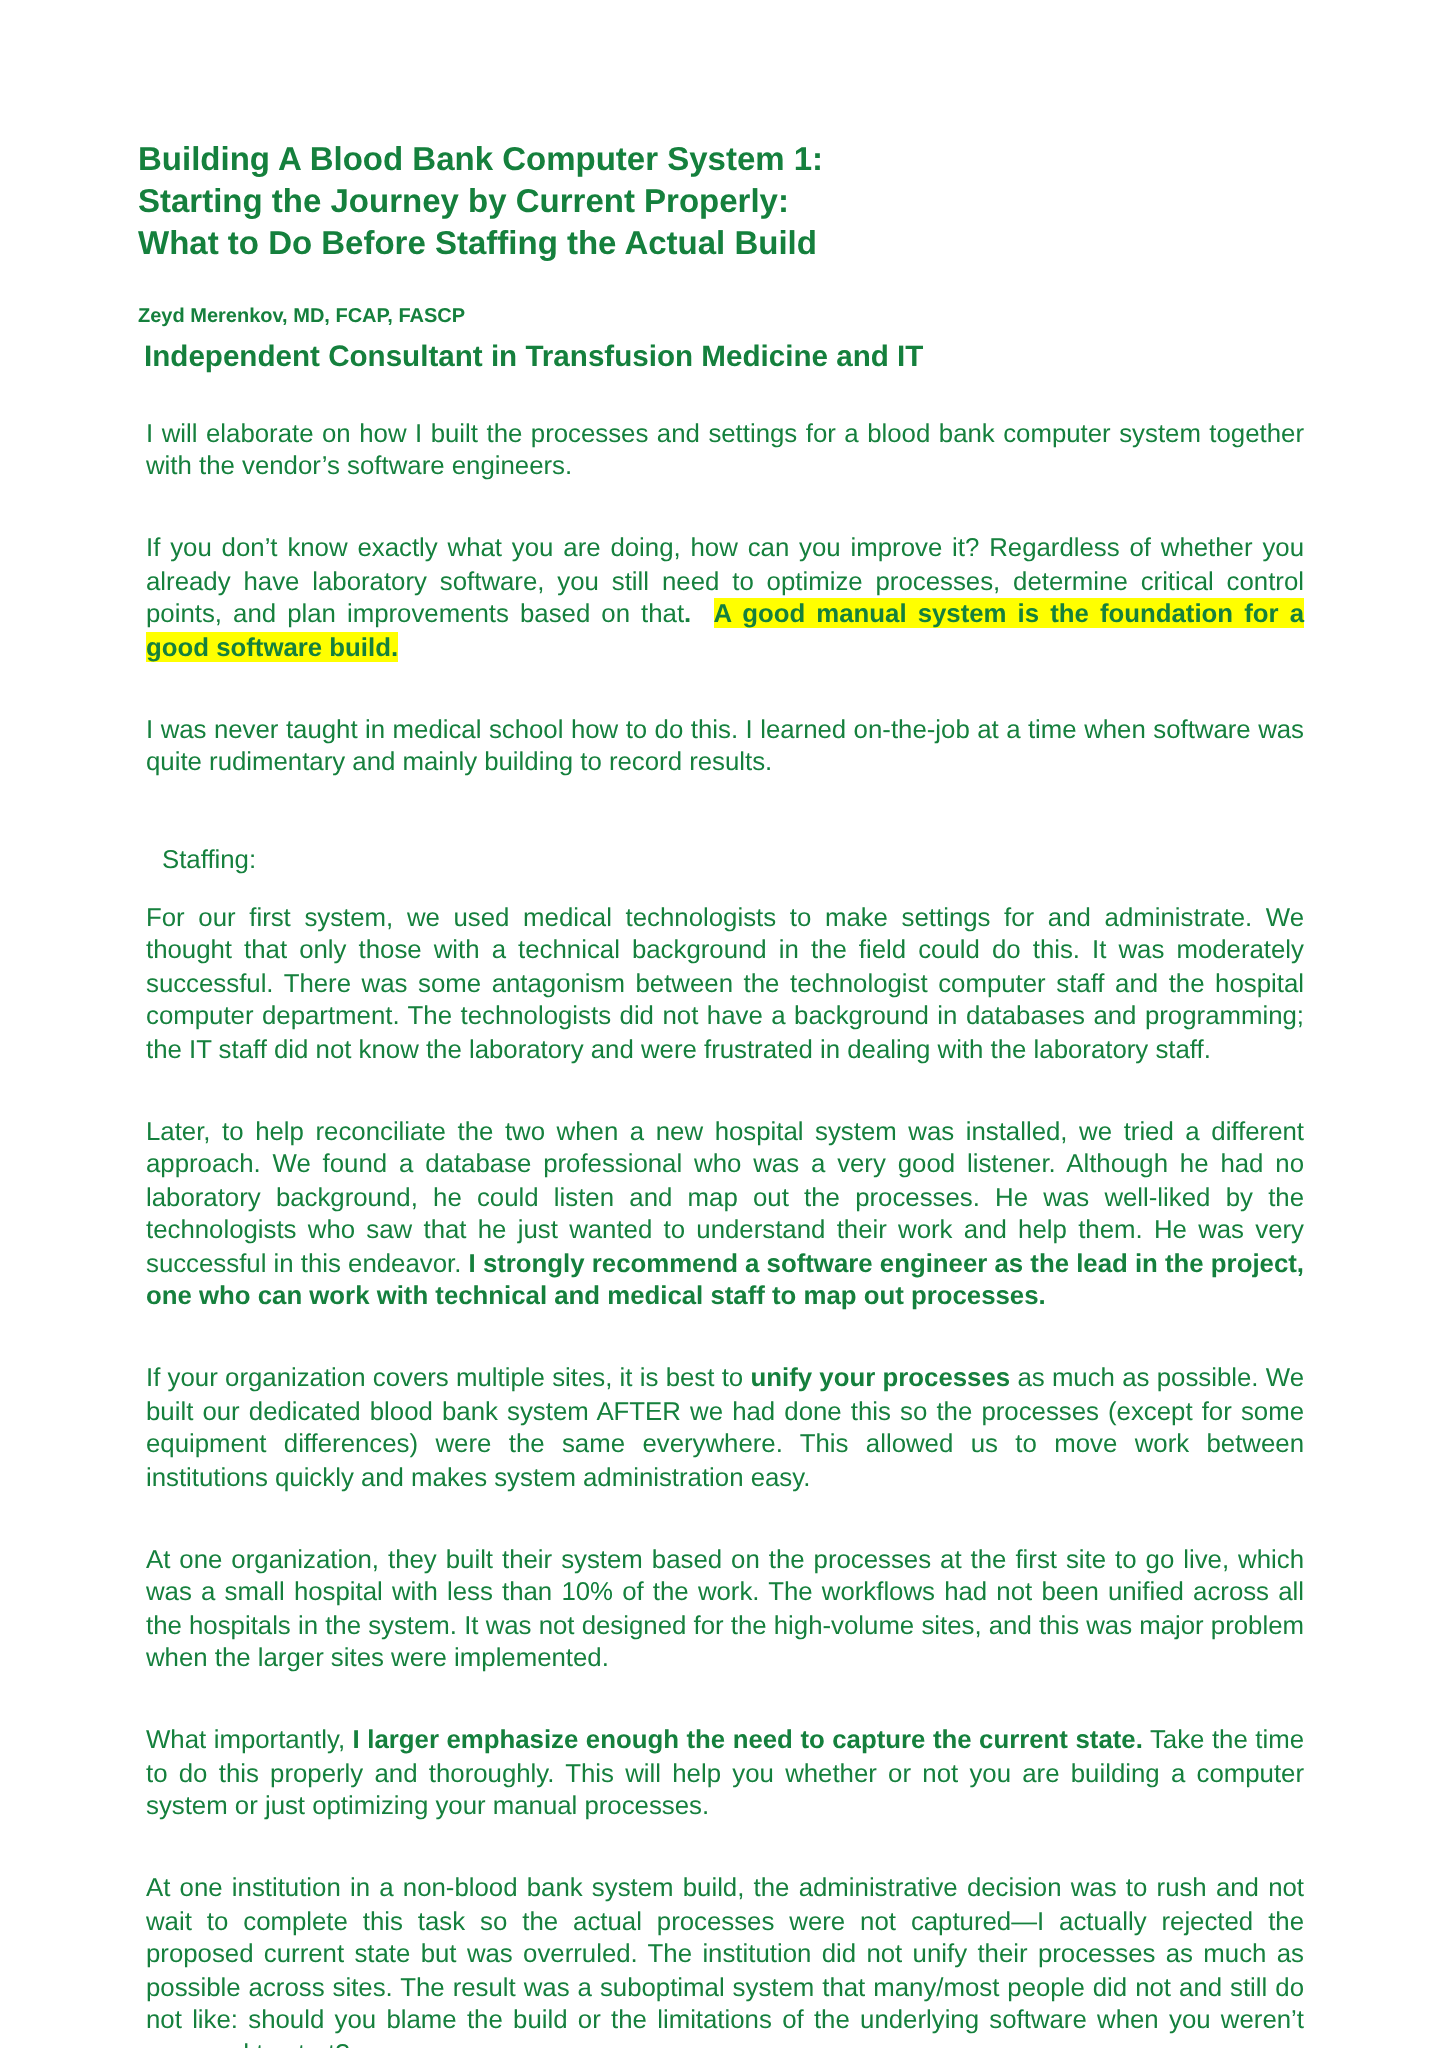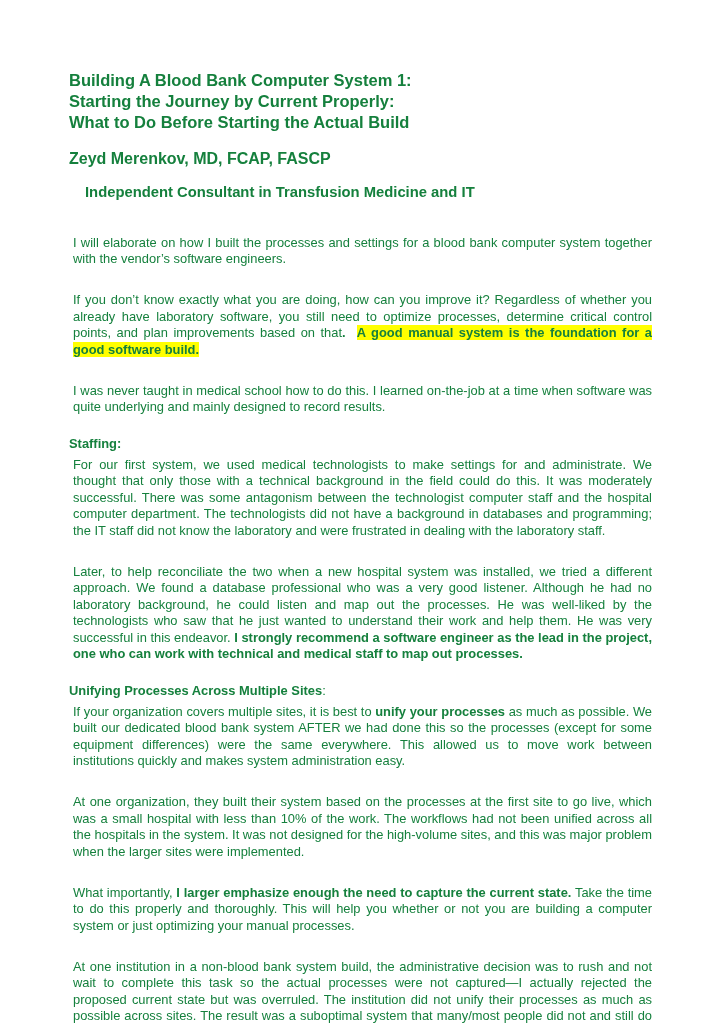--- a/index.html
+++ b/index.html
@@ -5,57 +5,56 @@
   html, body { margin: 0; padding: 0; background: #ffffff; }
   body { width: 724px; height: 1024px; position: relative; overflow: hidden; }
   .page {
     position: absolute; left: 69px; top: 70px; width: 587px;
     font-family: "Liberation Sans", sans-serif; color: #15803d;
     font-size: 12.9px; line-height: 16.5px;
   }
   .title {
     font-weight: bold; font-size: 16.5px; line-height: 21px; margin: 0;
   }
-  .author { font-weight: bold; font-size: 16px; line-height: 16.5px; margin: 18px 0 0 0; }
-  .affil { font-weight: bold; font-size: 14.8px; line-height: 17px; margin: 16px; }
+  .author { font-weight: bold; font-size: 10px; line-height: 16.5px; margin: 18px 0 0 0; }
+  .affil { font-weight: bold; font-size: 14.8px; line-height: 17px; margin: 3px; }
   p { margin: 4px; text-align: justify; }
   .gap { height: 16.5px; }
   .gap-s { height: 14px; }
   .b { font-weight: bold; }
   .hl { background: #ffff00; font-weight: bold; }
-  .heading { font-weight: bold; margin: 0; }
+  .heading { font-weight: normal; margin: 12px; }
 </style>
 </head>
 <body>
 
 <div class="page">
   <h1 class="title">
     <div>Building A Blood Bank Computer System 1:</div>
     <div>Starting the Journey by Current Properly:</div>
-    <div>What to Do Before Starting the Actual Build</div>
+    <div>What to Do Before Staffing the Actual Build</div>
   </h1>
 
   <div class="author">Zeyd Merenkov, MD, FCAP, FASCP</div>
   <div class="affil">Independent Consultant in Transfusion Medicine and IT</div>
 
   <div class="gap-s"></div>
   <p>I will elaborate on how I built the processes and settings for a blood bank computer system together with the vendor’s software engineers.</p>
   <div class="gap"></div>
   <p><span>If you don’t know exactly what you are doing, how can you improve it?  Regardless of whether you already have laboratory software, you still need to optimize processes, determine critical control points, and plan improvements based on that</span><span class="b">.</span>&nbsp; <span class="hl" style="background: rgb(255, 255, 0);">A good manual system is the foundation for a good software build.</span></p>
   <div class="gap"></div>
-  <p>I was never taught in medical school how to do this.  I learned on-the-job at a time when software was quite underlying and mainly designed to record results.</p>
+  <p>I was never taught in medical school how to do this.  I learned on-the-job at a time when software was quite rudimentary and mainly building to record results.</p>
 
   <div class="gap"></div>
   <div class="heading">Staffing:</div>
   <p>For our first system, we used medical technologists to make settings for and administrate.  We thought that only those with a technical background in the field could do this.  It was moderately successful.  There was some antagonism between the technologist computer staff and the hospital computer department.  The technologists did not have a background in databases and programming; the IT staff did not know the laboratory and were frustrated in dealing with the laboratory staff.</p>
   <div class="gap"></div>
   <p><span>Later, to help reconciliate the two when a new hospital system was installed, we tried a different approach.  We found a database professional who was a very good listener.  Although he had no laboratory background, he could listen and map out the processes.  He was well-liked by the technologists who saw that he just wanted to understand their work and help them.  He was very successful in this endeavor.  </span><span class="b">I strongly recommend a software engineer as the lead in the project, one who can work with technical and medical staff to map out processes.</span></p>
 
   <div class="gap"></div>
-  <div><span class="b">Unifying Processes Across Multiple Sites</span><span>:</span></div>
   <p><span>If your organization covers multiple sites, it is best to </span><span class="b">unify your processes</span><span> as much as possible.  We built our dedicated blood bank system AFTER we had done this so the processes (except for some equipment differences) were the same everywhere.   This allowed us to move work between institutions quickly and makes system administration easy.</span></p>
   <div class="gap"></div>
   <p>At one organization, they built their system based on the processes at the first site to go live, which was a small hospital with less than 10% of the work.  The workflows had not been unified across all the hospitals in the system.  It was not designed for the high-volume sites, and this was major problem when the larger sites were implemented.</p>
 
   <div class="gap"></div>
   <p><span>What importantly, </span><span class="b">I larger emphasize enough the need to capture the current state.</span><span>  Take the time to do this properly and thoroughly.  This will help you whether or not you are building a computer system or just optimizing your manual processes.</span></p>
   <div class="gap"></div>
   <p>At one institution in a non-blood bank system build, the administrative decision was to rush and not wait to complete this task so the actual processes were not captured—I actually rejected the proposed current state but was overruled.  The institution did not unify their processes as much as possible across sites.  The result was a suboptimal system that many/most people did not and still do not like:  should you blame the build or the limitations of the underlying software when you weren’t prepared to start?</p>
 </div>
 

